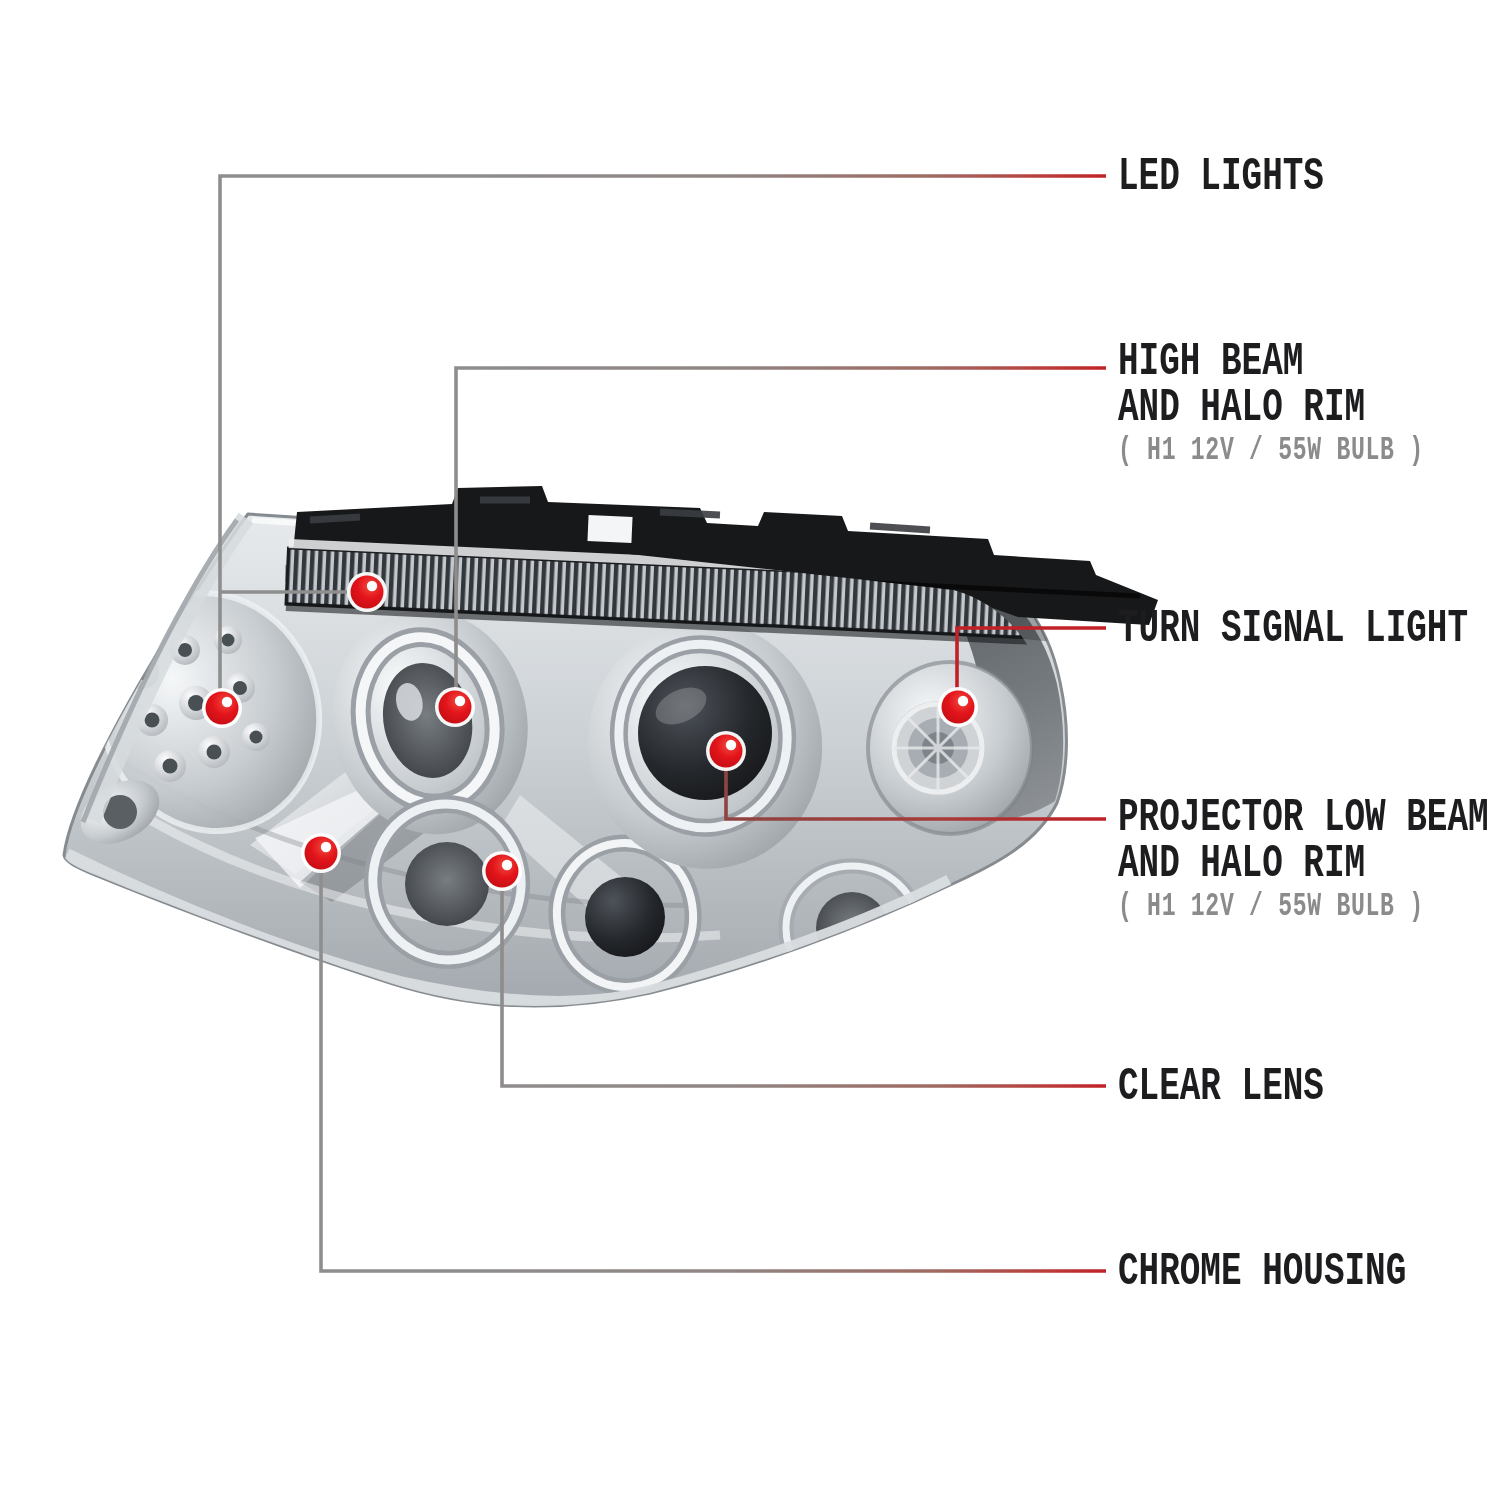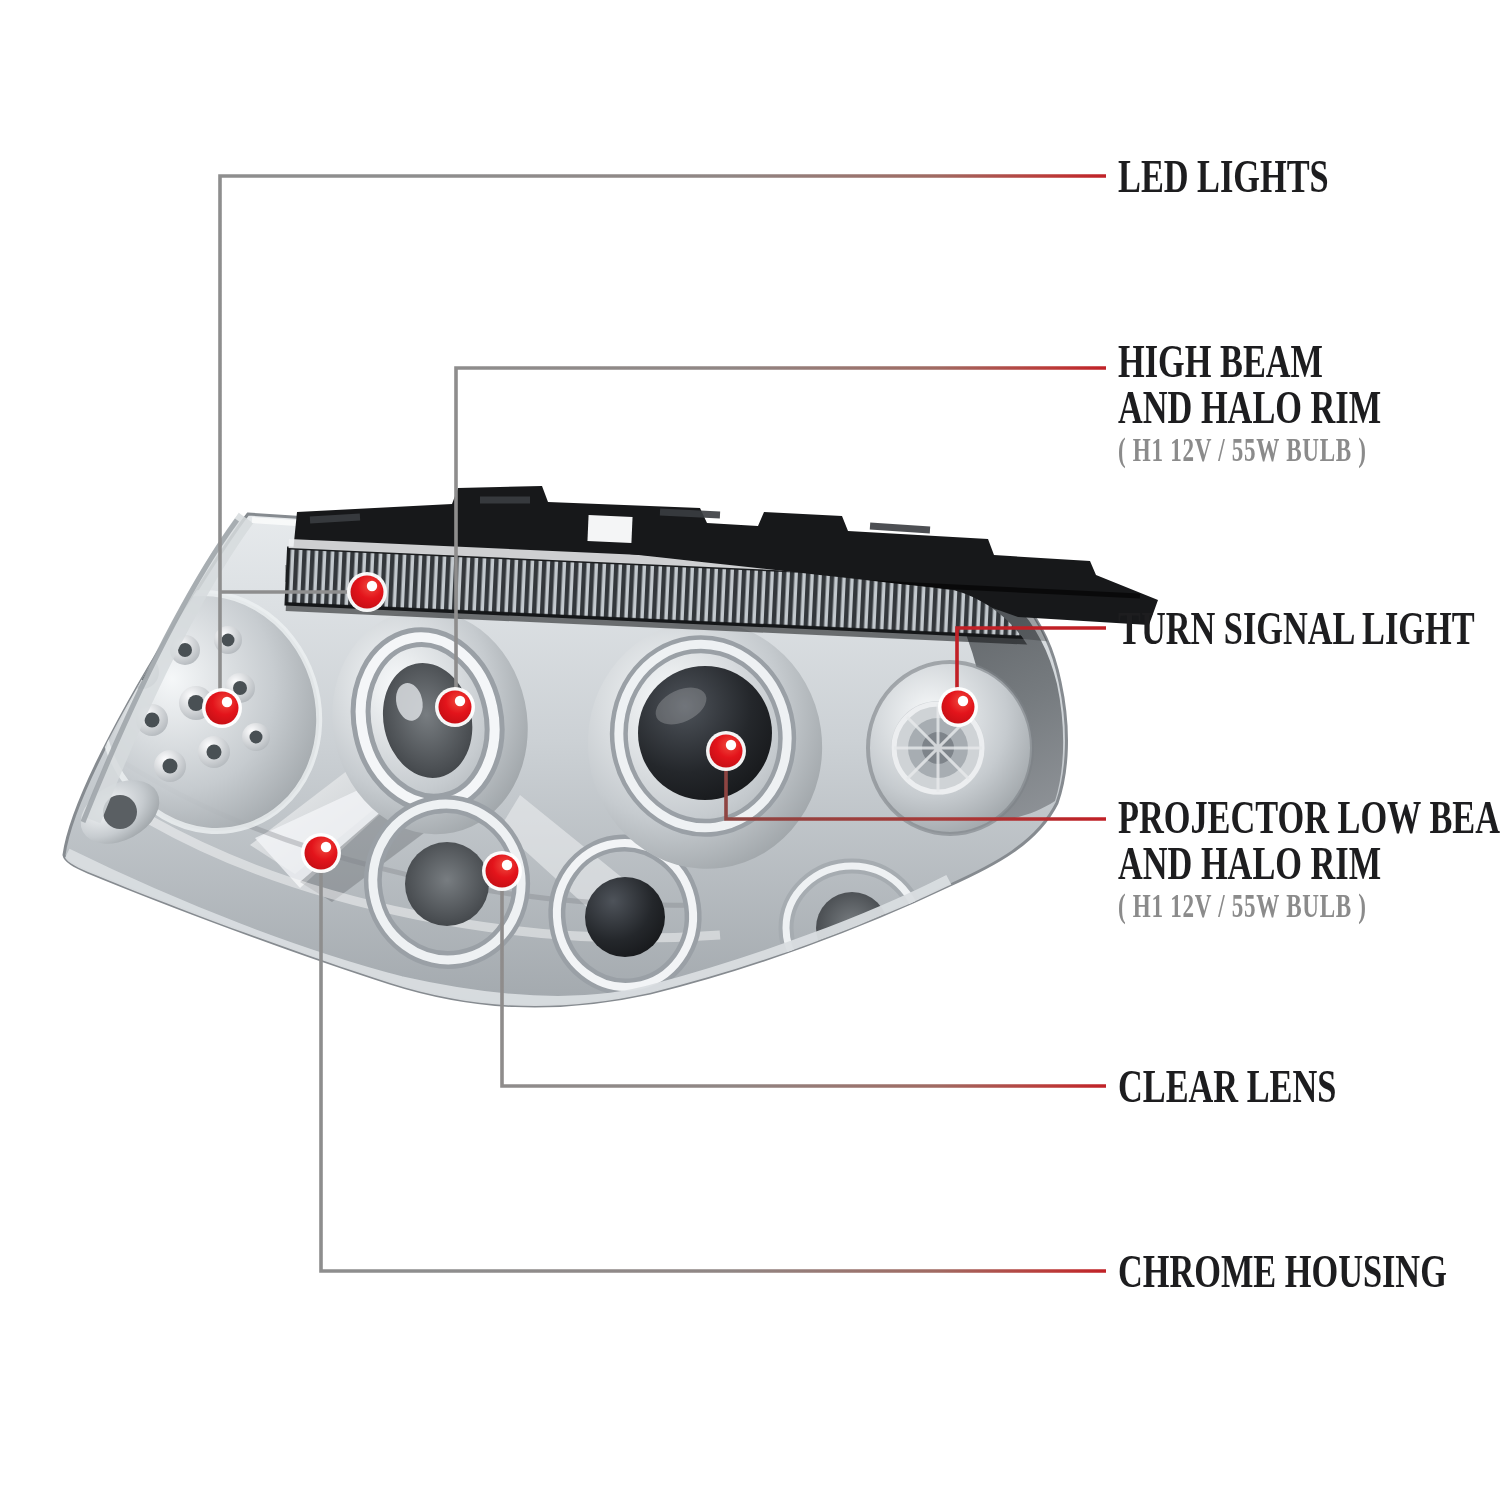--- a/index.html
+++ b/index.html
@@ -5,21 +5,21 @@
   :root{
     --accent:#c12026;
     --marker:#e3141b;
     --linegray:#8e8e8e;
     --labeldark:#1d1d1f;
     --labelgray:#8b8b8b;
   }
   html,body{margin:0;padding:0;background:#ffffff;}
   .stage{
     position:relative;width:1500px;height:1500px;background:#ffffff;overflow:hidden;
-    font-family:Liberation Serif, serif;
+    font-family:Liberation Mono, monospace;
   }
   .stage svg.art{position:absolute;left:0;top:0;}
   #labels{position:absolute;left:0;top:0;width:100%;height:100%;}
   .lbl{position:absolute;white-space:nowrap;transform-origin:left center;line-height:1;}
   .lbl.main{font-weight:700;font-size:47px;color:var(--labeldark);transform:translateY(-50%) scaleX(0.73);}
   .lbl.sub{font-weight:700;font-size:33px;color:var(--labelgray);transform:translateY(-50%) scaleX(0.70);letter-spacing:1px;}
 </style>
 </head>
 <body>
 

